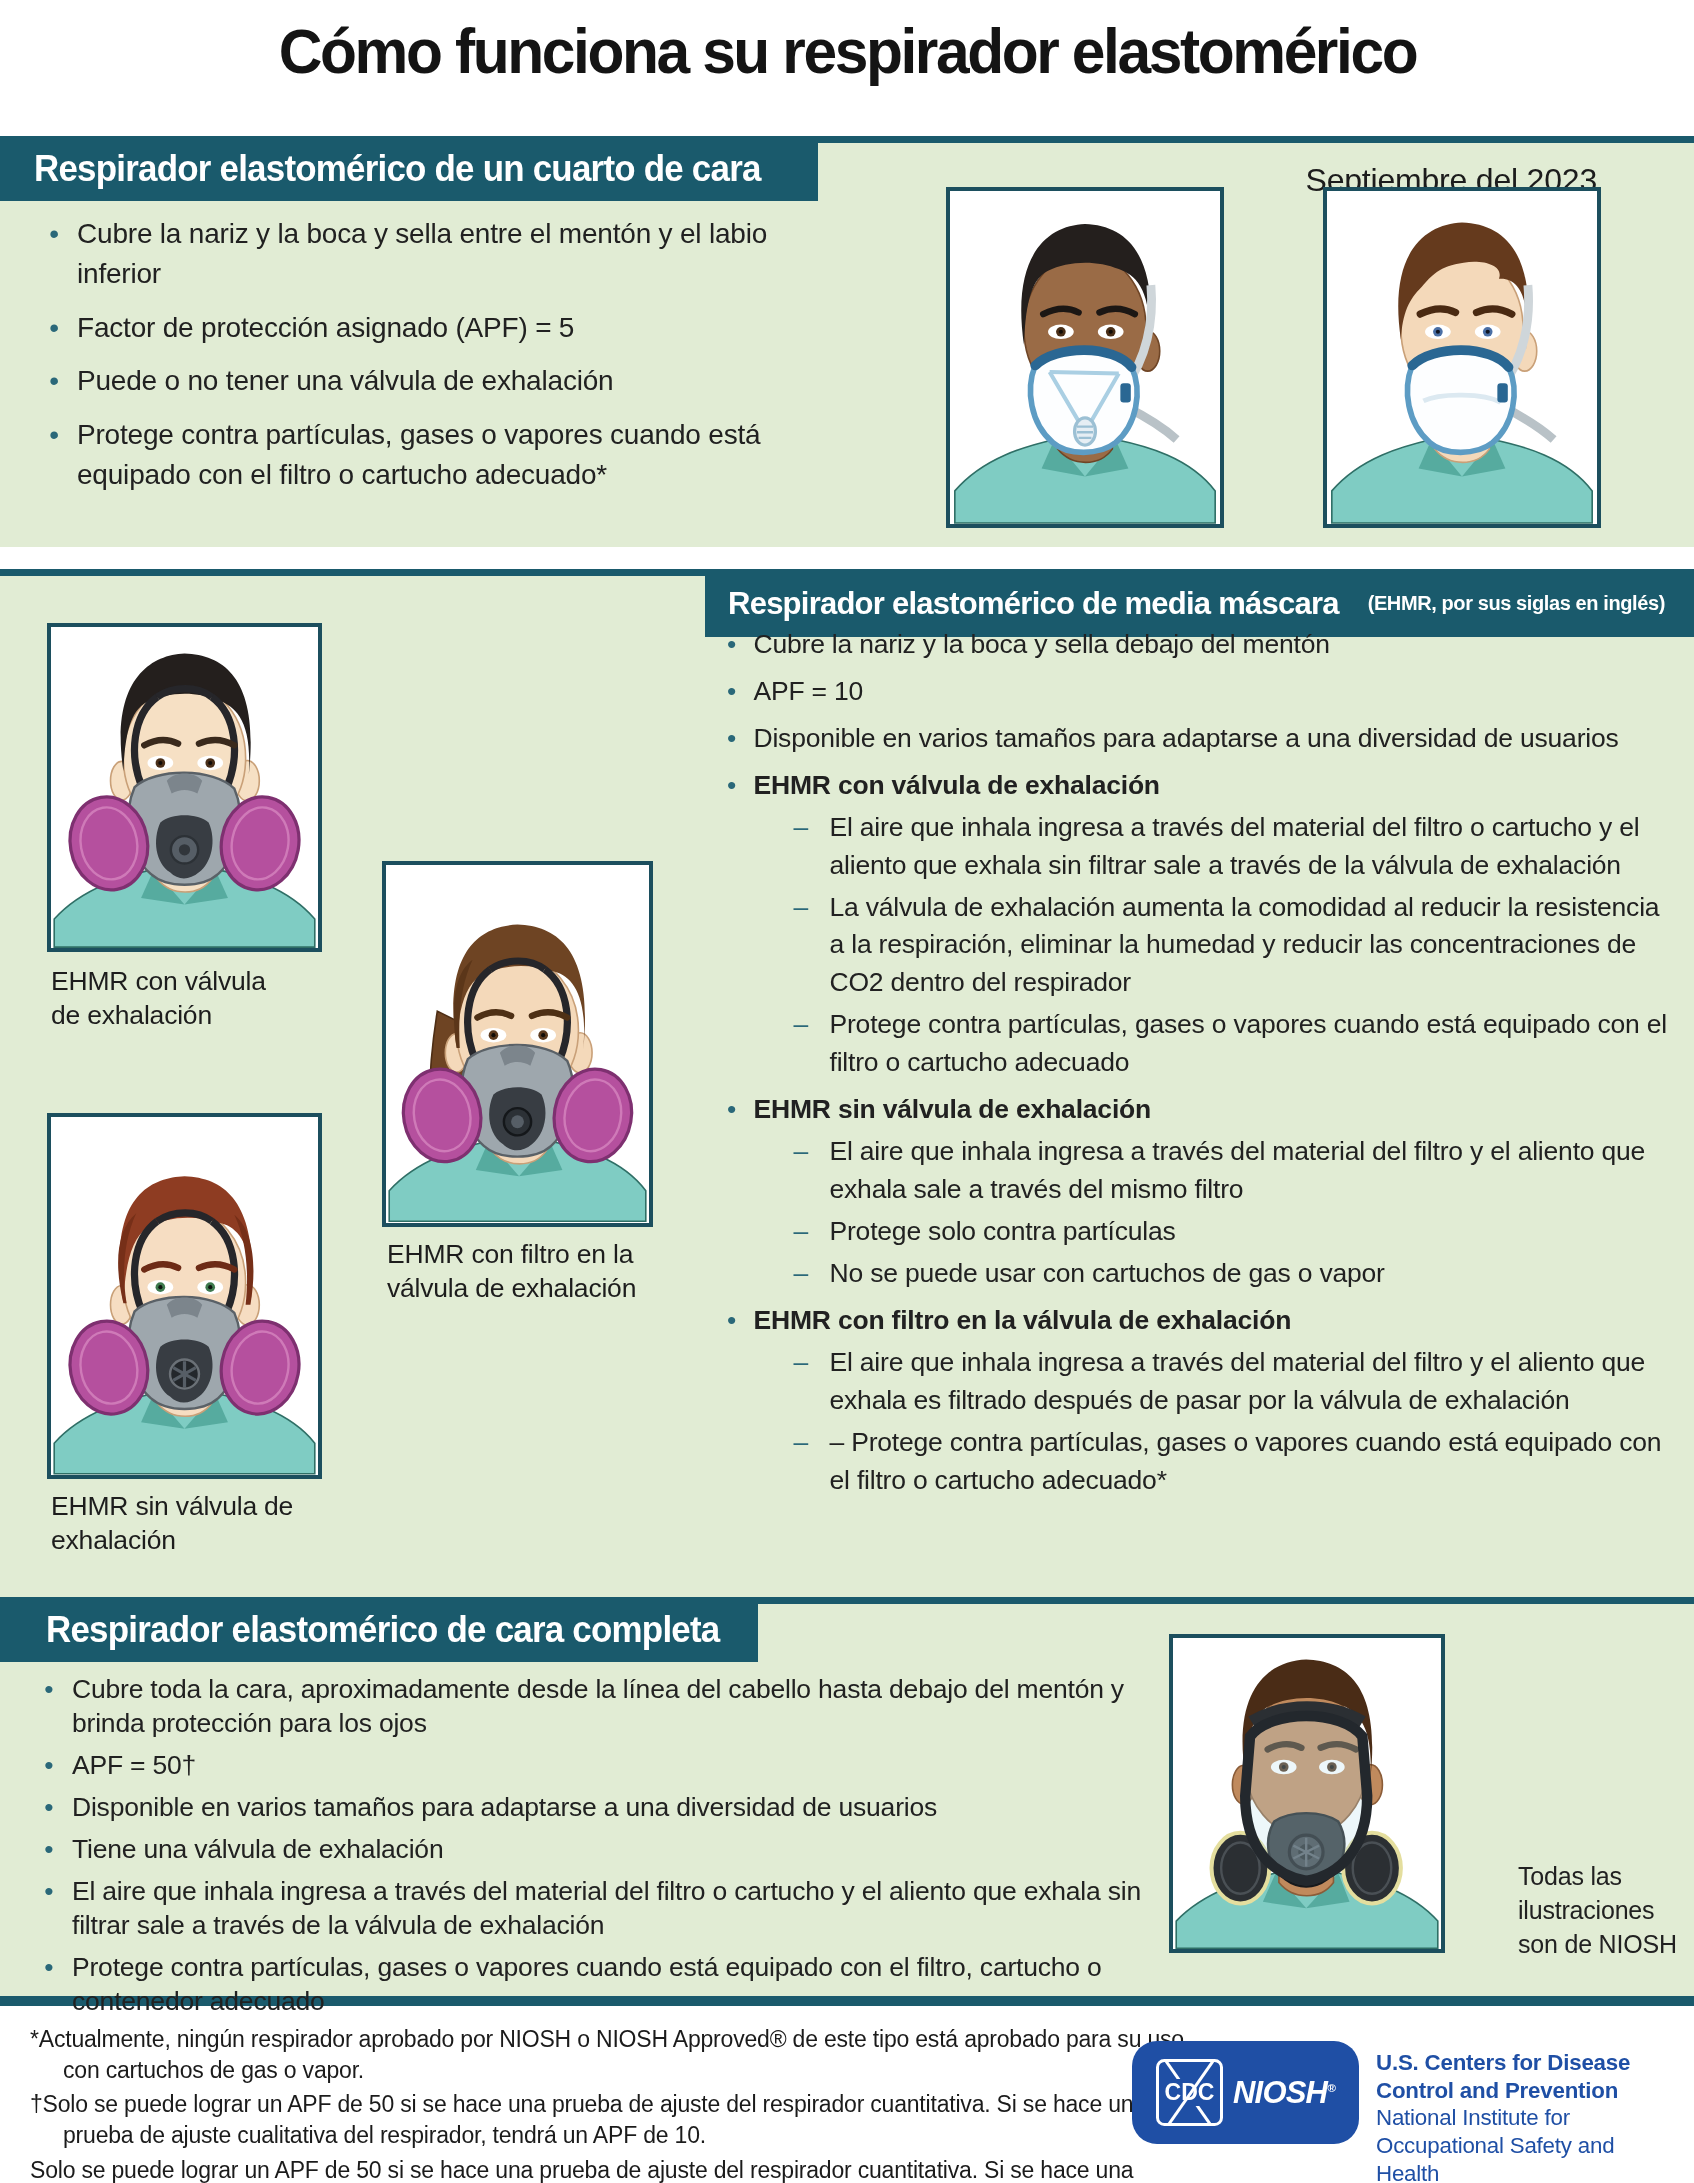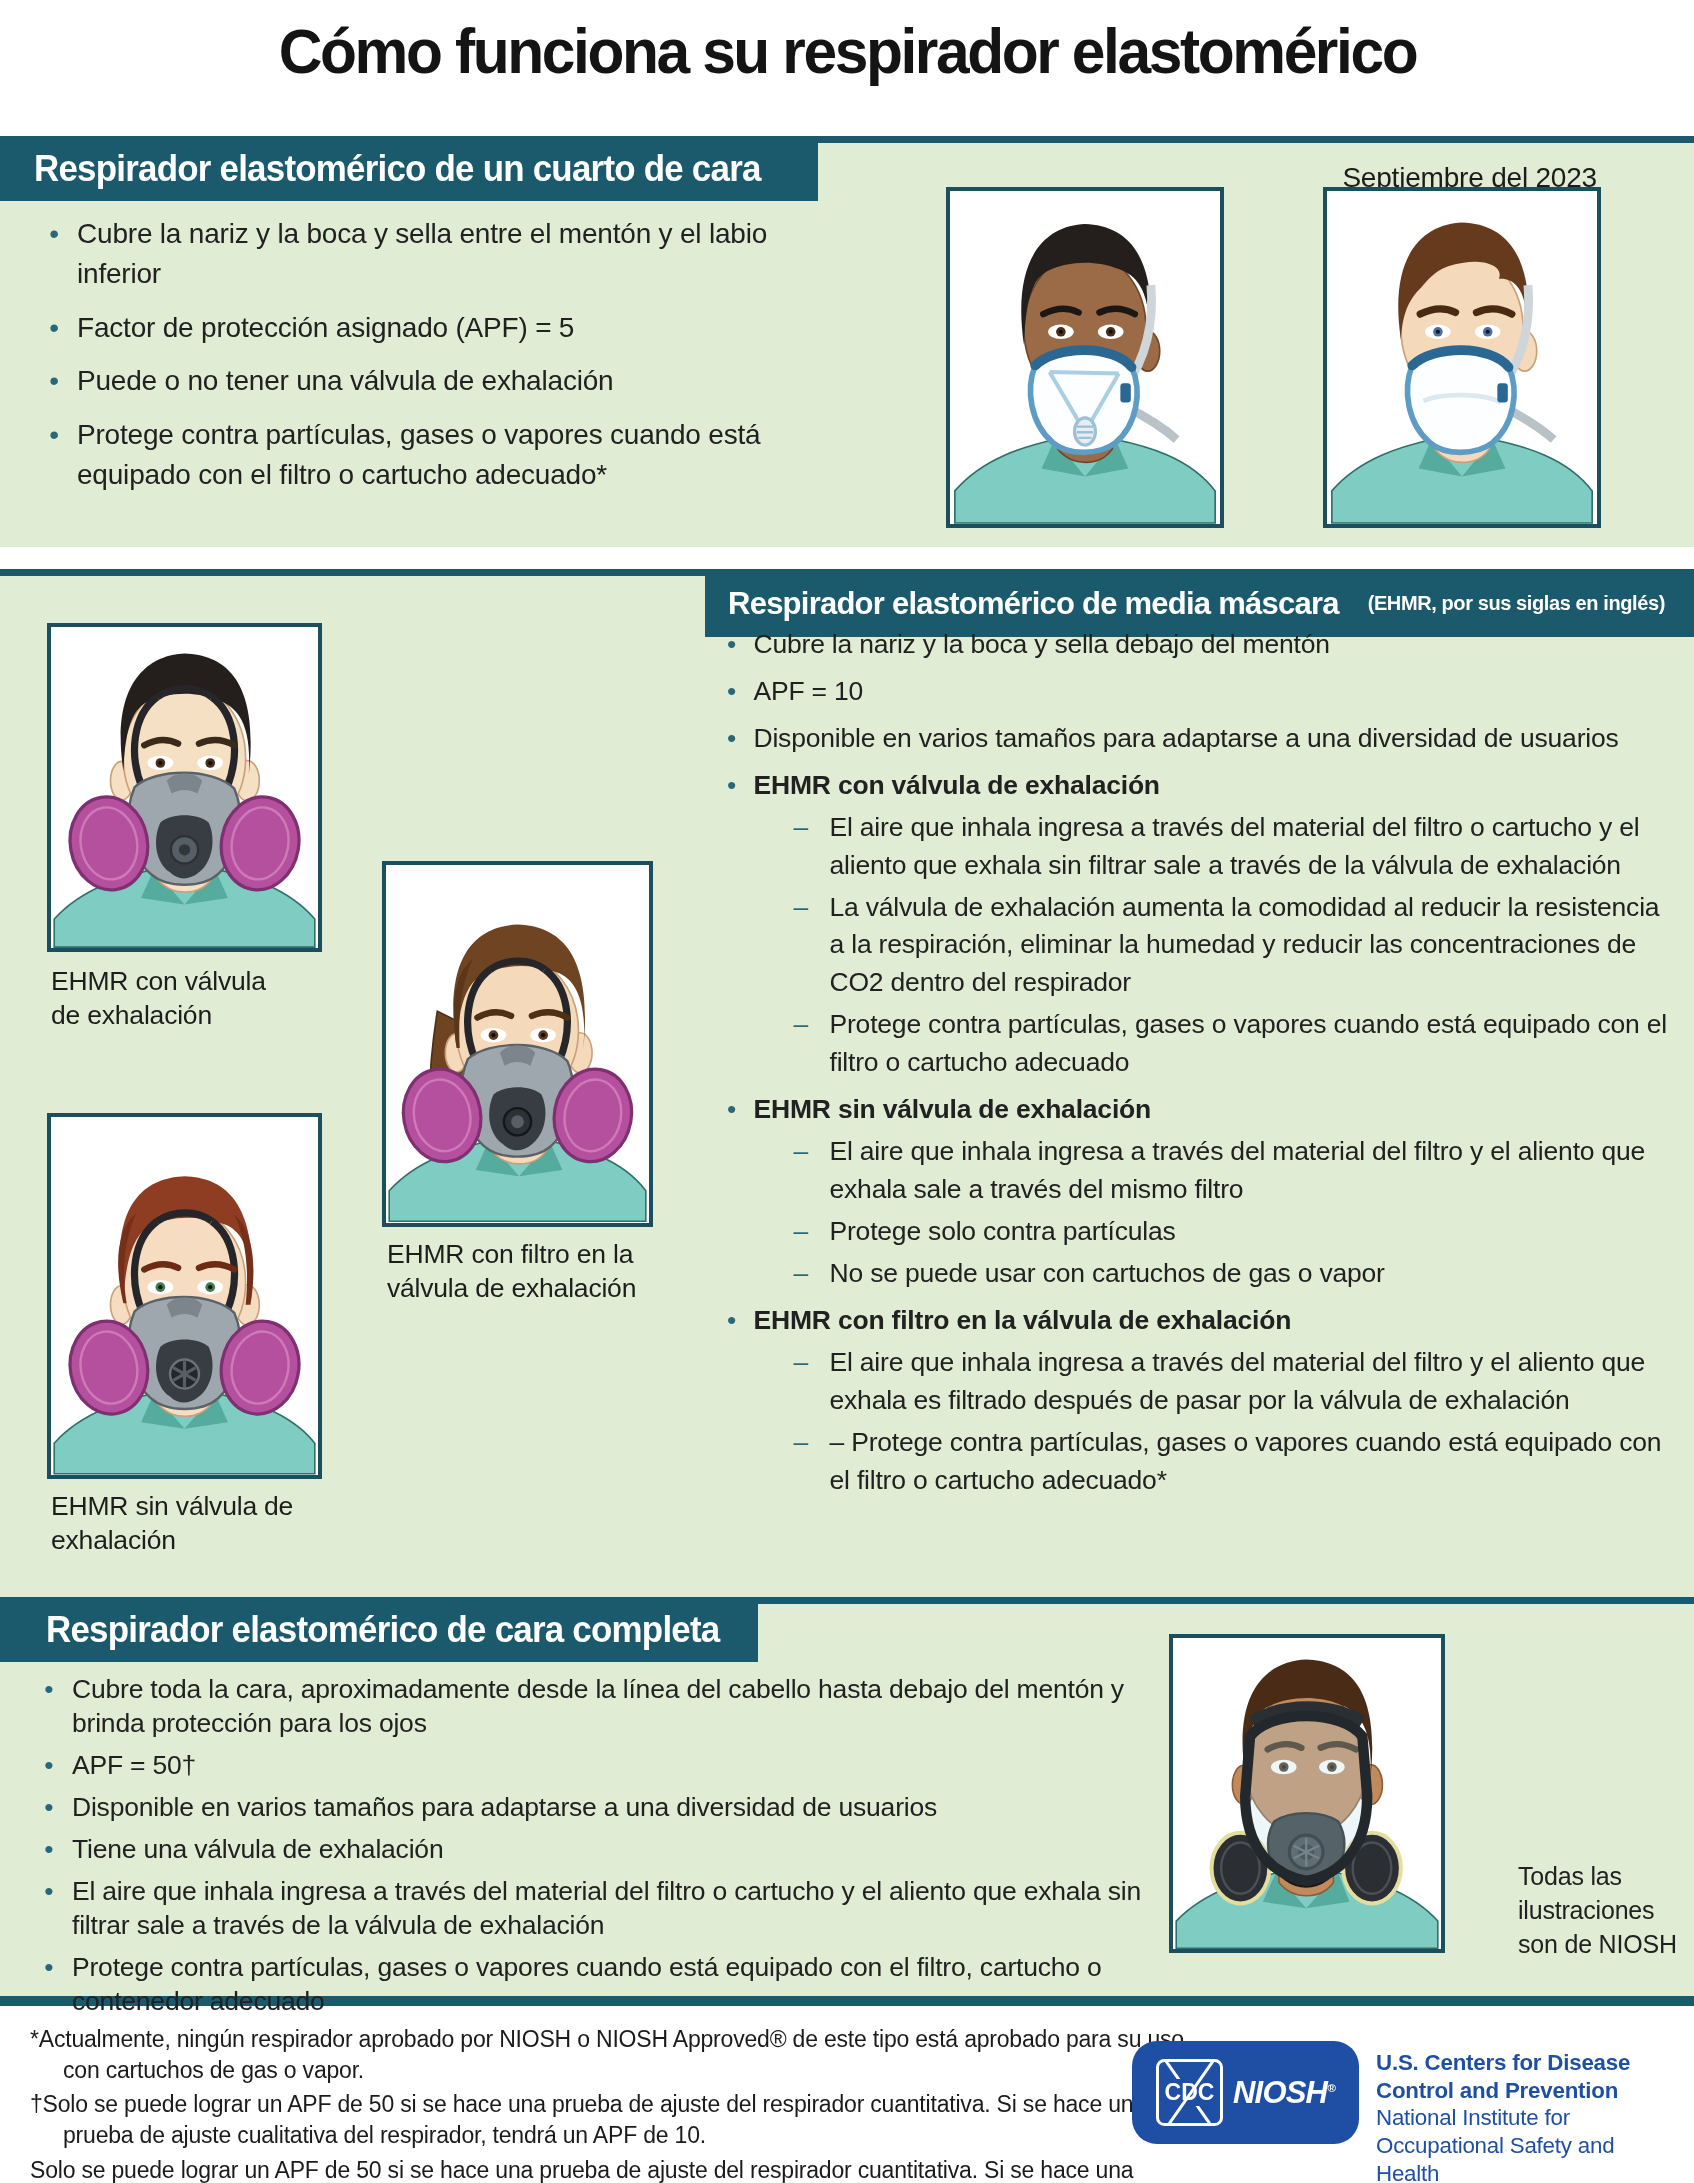--- a/index.html
+++ b/index.html
@@ -16,21 +16,21 @@
     font-family:"Liberation Sans","DejaVu Sans",sans-serif;color:var(--ink);
     overflow:hidden;letter-spacing:-0.2px;
   }
   .abs{position:absolute;}
   
   .page-title{
     top:15px;left:0;width:1695px;text-align:center;
     font-size:63px;font-weight:bold;color:#141414;letter-spacing:-2.5px;
     transform:scaleX(0.96);transform-origin:center;
   }
-  .date-label{top:162px;right:98px;font-size:28px;color:#1c1c1c;}
+  .date-label{top:162px;right:98px;font-size:32px;color:#1c1c1c;}
   
   .panel{left:0;width:1695px;background:var(--panel);}
   .panel::before{content:"";position:absolute;top:0;left:0;right:0;height:7.4px;background:var(--teal);}
   .panel.sec1{top:136px;height:411px;}
   .panel.sec2{top:569px;height:1028px;}
   .panel.sec3{top:1597px;height:399px;border-bottom:10.8px solid var(--teal);}
   
   .bar{background:var(--teal);color:#fff;display:flex;align-items:center;box-sizing:border-box;}
   .bar .bar-text{font-weight:bold;letter-spacing:-0.8px;transform:scaleX(0.97);transform-origin:left center;white-space:nowrap;}
   .bar1{left:0;top:136px;width:818px;height:65px;padding-left:34px;}

